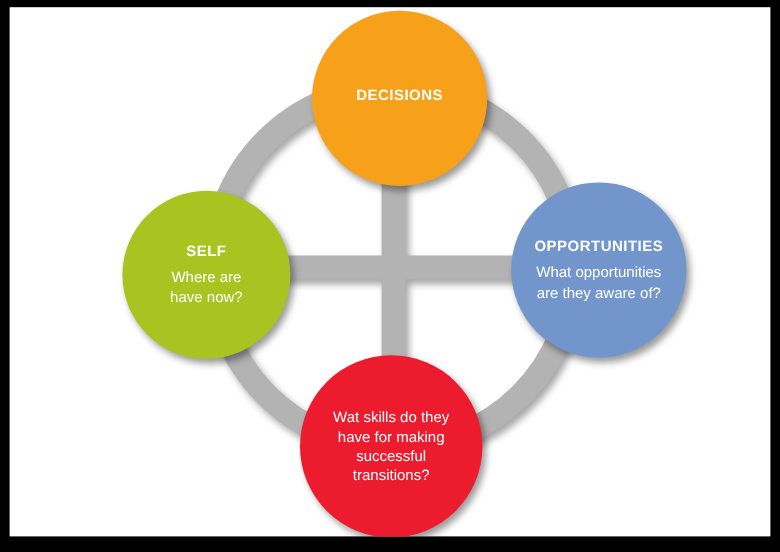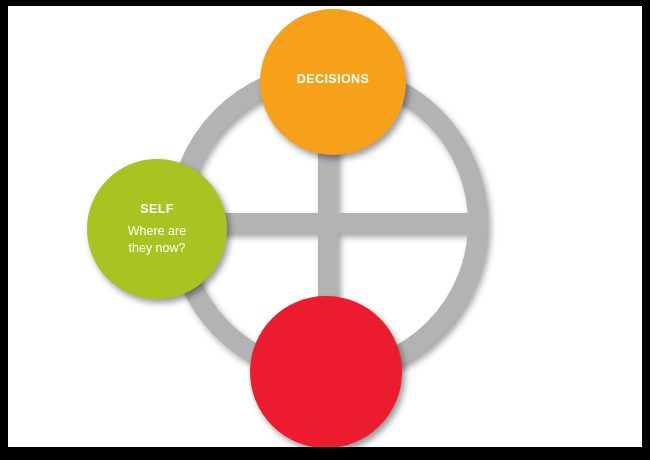--- a/index.html
+++ b/index.html
@@ -55,42 +55,51 @@
   }
   .node-desc {
     font-size: 12.5px;
     line-height: 1.3;
     white-space: pre-line;
   }
   
   .node-decisions     { left: 252px; top: 3px;   width: 146px; height: 146px; }
   .node-opportunities { left: 418px; top: 146px; width: 146px; height: 146px; }
   .node-transitions   { left: 242px; top: 290px; width: 152px; height: 152px; }
-  .node-self          { left: 79px;  top: 153px; width: 140px; height: 140px; }
+  .node-self          { left: 94px;  top: 153px; width: 140px; height: 140px; }
 </style>
 </head>
 <body>
 
 <div class="frame">
   <div class="canvas">
 
     <svg class="diagram-svg" width="634" height="441" viewBox="0 0 634 441">
       <circle cx="320" cy="217" r="150" fill="none" stroke-width="20" stroke="#b3b3b3"></circle>
       <line x1="170" y1="217" x2="470" y2="217" stroke-width="20" stroke="#b3b3b3"></line>
       <line x1="320" y1="67" x2="320" y2="367" stroke-width="20" stroke="#b3b3b3"></line>
     </svg>
 
     <div class="node node-decisions" style="background: rgb(247, 161, 26);">
       <div class="node-title">DECISIONS</div>
     </div>
 
+    <div class="node node-opportunities" style="background: rgb(114, 150, 203);">
+      <div class="node-title">OPPORTUNITIES</div>
+      <div class="node-desc">What opportunities
+are they aware of?</div>
+    </div>
 
     <div class="node node-transitions" style="background: rgb(236, 27, 46);">
+      <div class="node-desc">Wat skills do they
+have for making
+successful
+transitions?</div>
     </div>
 
     <div class="node node-self" style="background: rgb(169, 196, 33);">
       <div class="node-title">SELF</div>
       <div class="node-desc">Where are
-they now?</div>
+have now?</div>
     </div>
 
   </div>
 </div>
 
 </body></html>

